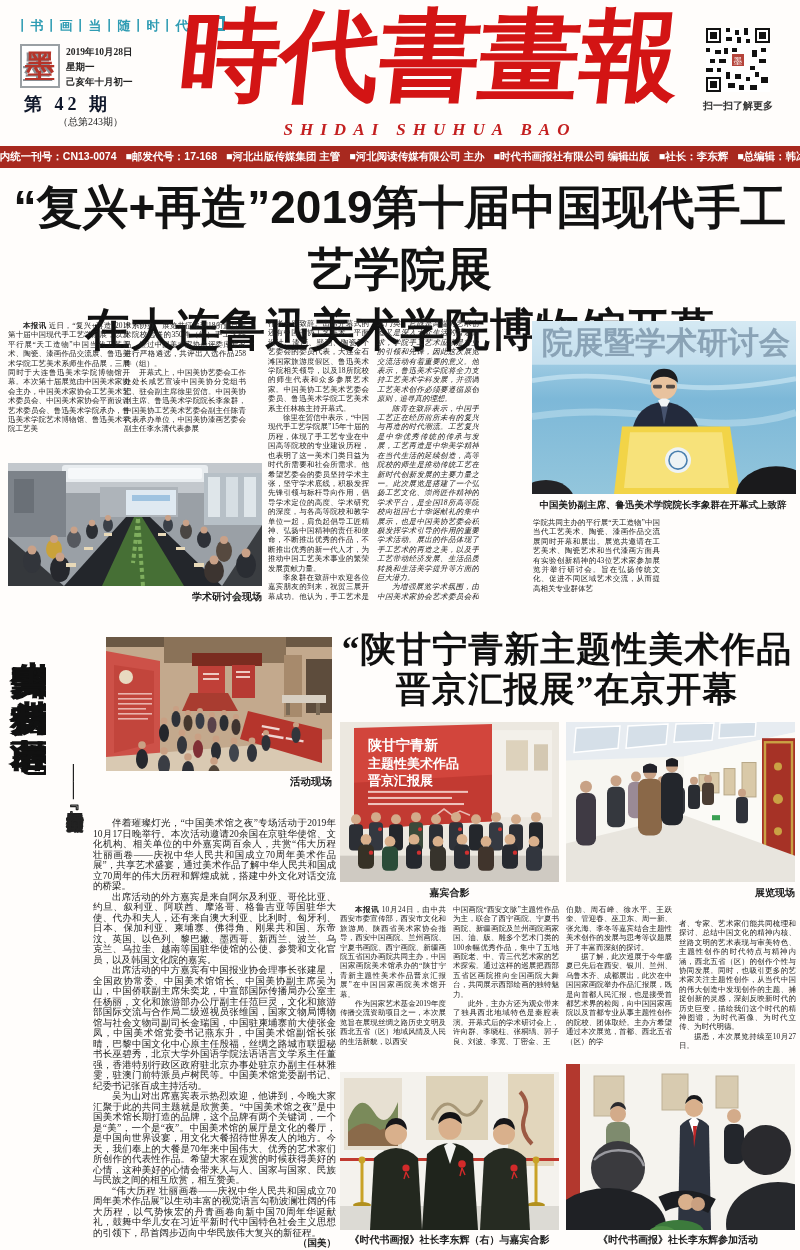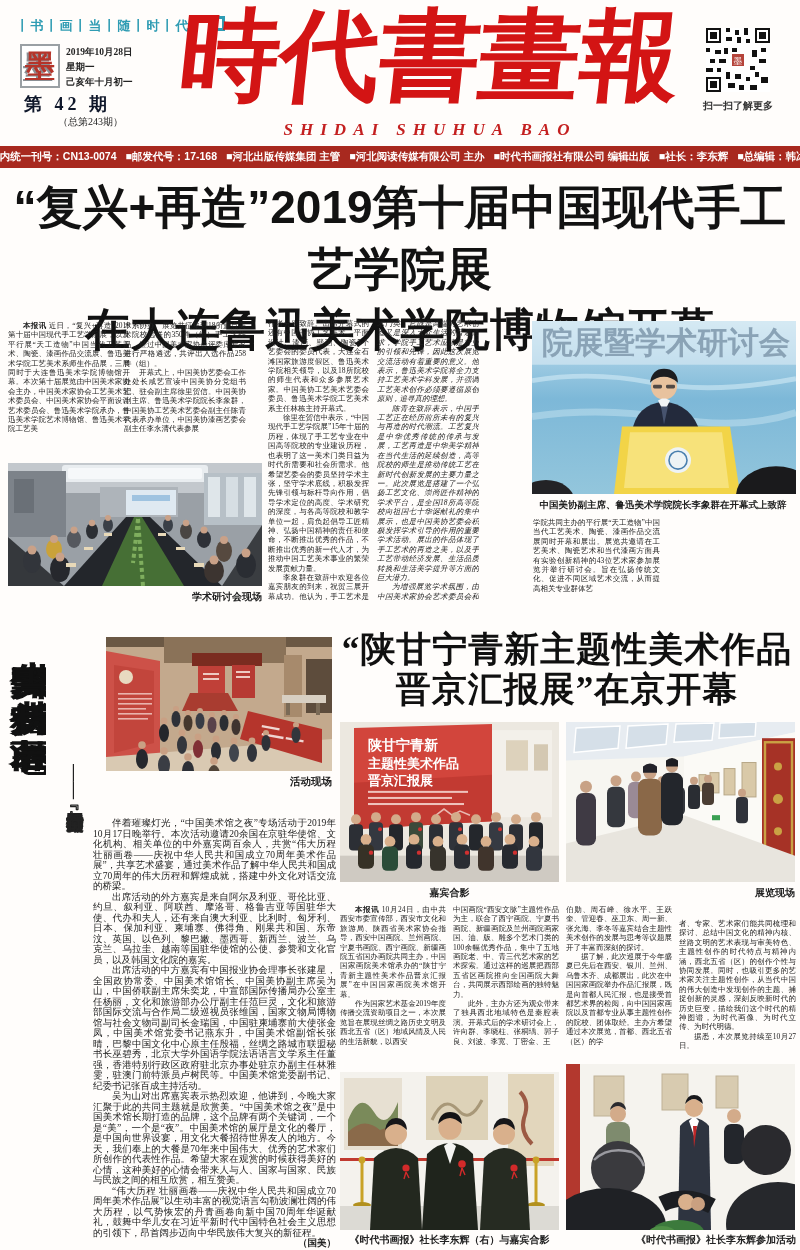--- a/index.html
+++ b/index.html
@@ -68,21 +68,21 @@
   .ph-corridor{left:566px;top:722px;width:229px;height:160px;}
   .cap1{left:340px;top:886px;width:219px;text-align:center;}
   .cap2{left:566px;top:886px;width:229px;text-align:right;}
   .t1{left:340px;top:905px;width:106px;height:162px;}
   .t2{left:453px;top:905px;width:106px;height:162px;}
   .t3{left:566px;top:905px;width:106px;height:152px;}
   .t4{left:679px;top:905px;width:117px;height:152px;margin-top:14px;}
   .ph-guests{left:340px;top:1072px;width:219px;height:158px;}
   .ph-handshake{left:566px;top:1064px;width:229px;height:166px;}
   .cap3{left:332px;top:1233px;width:235px;text-align:center;}
-  .cap4{left:560px;top:1233px;width:236px;text-align:right;}
+  .cap4{left:560px;top:1233px;width:236px;text-align:center;}
 </style>
 </head>
 <body>
 
 <div id="page">
 
   <div class="abs slogan"><span>丨书丨画丨当丨随丨时丨代丨</span><span class="slogan-box"></span></div>
 
   <div class="abs ink-logo">墨</div>
 

